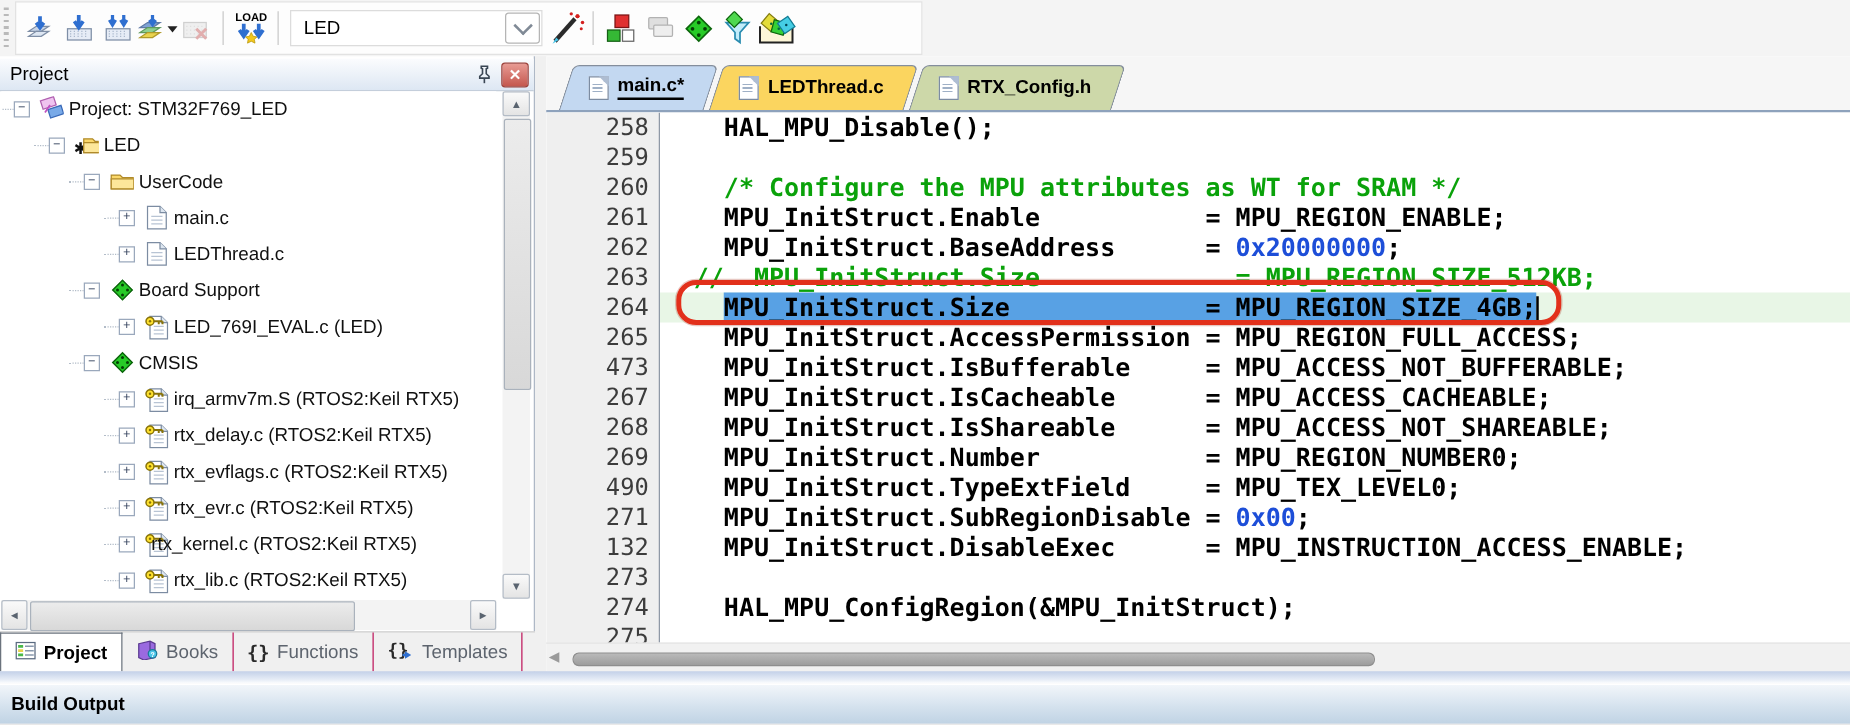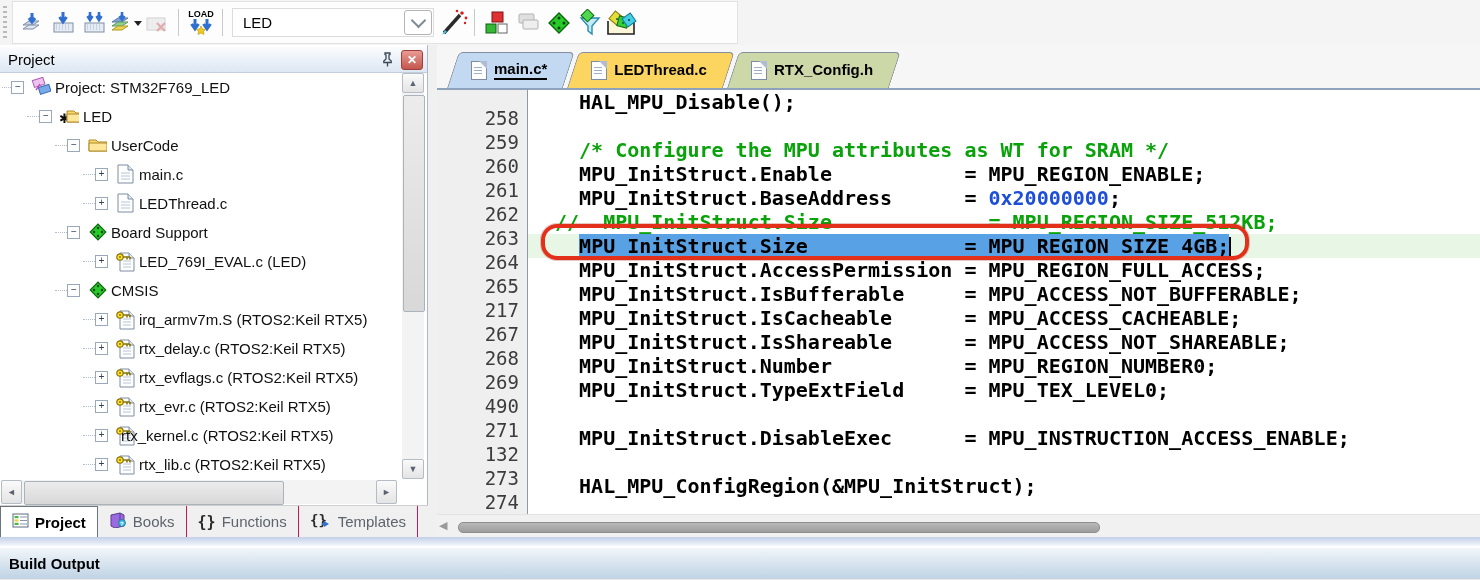--- a/index.html
+++ b/index.html
@@ -72,21 +72,21 @@
   .doc-ico{width:14px;height:17px;background:#fff;border:1px solid #7c8ca2;position:relative;}
   .doc-ico::before{content:"";position:absolute;right:-1px;top:-1px;border:4px solid #aebdd2;
         border-left-color:transparent;border-bottom-color:transparent;}
   .doc-ico::after{content:"";position:absolute;left:2px;top:5px;width:8px;height:7px;
         background:repeating-linear-gradient(#9fb0c6 0 1px,transparent 1px 3px);}
 
   .codewrap{position:absolute;left:0;top:45px;right:0;bottom:22px;overflow:hidden;background:#fff;}
   .gutter-bg{position:absolute;left:0;top:0;width:90px;height:100%;background:#efefef;border-right:1px solid #8f99a6;}
   .crow{position:relative;height:24px;white-space:pre;}
   .lnum{position:absolute;left:0;top:0;width:82px;text-align:right;
-        font:19px/24px "DejaVu Sans Mono",monospace;color:#3c3c3c;margin-top:16px;}
+        font:19px/24px "DejaVu Sans Mono",monospace;color:#3c3c3c;}
   .ctext{position:absolute;left:118px;top:0;font:bold 20px/24px "DejaVu Sans Mono",monospace;color:#000;}
   .rowbg{position:absolute;left:91px;right:0;top:0;bottom:0;background:#e8f6e6;}
   .cmt{color:#0aa20a;}
   .num{color:#1d4ed8;}
   .selx{background:#58a1e4;color:#000;}
   .caret{display:inline-block;width:2px;height:19px;background:#000;vertical-align:-3px;}
   .red-annot{position:absolute;left:104px;top:134px;width:700px;height:28px;
              border:4px solid #e2301b;border-radius:16px;box-shadow:0 0 0 1px rgba(160,30,10,.25);}
 
   .ehscroll{position:absolute;left:0;right:0;bottom:0;height:22px;background:#f1f1f1;border-top:1px solid #e3e3e3;}
@@ -512,26 +512,26 @@
     <div class="gutter-bg"></div>
     <div id="codeLines">
         <div class="crow"><span class="lnum">258</span><span class="ctext">  HAL_MPU_Disable();</span></div>
         <div class="crow"><span class="lnum">259</span><span class="ctext"></span></div>
         <div class="crow"><span class="lnum">260</span><span class="ctext"><span class="cmt">  /* Configure the MPU attributes as WT for SRAM */</span></span></div>
         <div class="crow"><span class="lnum">261</span><span class="ctext">  MPU_InitStruct.Enable           = MPU_REGION_ENABLE;</span></div>
         <div class="crow"><span class="lnum">262</span><span class="ctext">  MPU_InitStruct.BaseAddress      = <span class="num">0x20000000</span>;</span></div>
         <div class="crow"><span class="lnum">263</span><span class="ctext"><span class="cmt">//  MPU_InitStruct.Size             = MPU_REGION_SIZE_512KB;</span></span></div>
         <div class="crow"><span class="rowbg"></span><span class="lnum">264</span><span class="ctext">  <span class="selx">MPU_InitStruct.Size             = MPU_REGION_SIZE_4GB;</span><span class="caret"></span></span></div>
         <div class="crow"><span class="lnum">265</span><span class="ctext">  MPU_InitStruct.AccessPermission = MPU_REGION_FULL_ACCESS;</span></div>
-        <div class="crow"><span class="lnum">217</span><span class="ctext">  MPU_InitStruct.IsBufferable     = MPU_ACCESS_NOT_BUFFERABLE;</span></div>
+        <div class="crow"><span class="lnum">473</span><span class="ctext">  MPU_InitStruct.IsBufferable     = MPU_ACCESS_NOT_BUFFERABLE;</span></div>
         <div class="crow"><span class="lnum">267</span><span class="ctext">  MPU_InitStruct.IsCacheable      = MPU_ACCESS_CACHEABLE;</span></div>
         <div class="crow"><span class="lnum">268</span><span class="ctext">  MPU_InitStruct.IsShareable      = MPU_ACCESS_NOT_SHAREABLE;</span></div>
         <div class="crow"><span class="lnum">269</span><span class="ctext">  MPU_InitStruct.Number           = MPU_REGION_NUMBER0;</span></div>
         <div class="crow"><span class="lnum">490</span><span class="ctext">  MPU_InitStruct.TypeExtField     = MPU_TEX_LEVEL0;</span></div>
-        <div class="crow"><span class="lnum">271</span></div>
+        <div class="crow"><span class="lnum">271</span><span class="ctext">  MPU_InitStruct.SubRegionDisable = <span class="num">0x00</span>;</span></div>
         <div class="crow"><span class="lnum">132</span><span class="ctext">  MPU_InitStruct.DisableExec      = MPU_INSTRUCTION_ACCESS_ENABLE;</span></div>
         <div class="crow"><span class="lnum">273</span><span class="ctext"></span></div>
         <div class="crow"><span class="lnum">274</span><span class="ctext">  HAL_MPU_ConfigRegion(&amp;MPU_InitStruct);</span></div>
         <div class="crow"><span class="lnum">275</span><span class="ctext"></span></div>
       </div>
     <div class="red-annot"></div>
   </div>
   <div class="ehscroll">
     <div class="eharrow">◀</div>
     <div class="ehthumb"></div>

